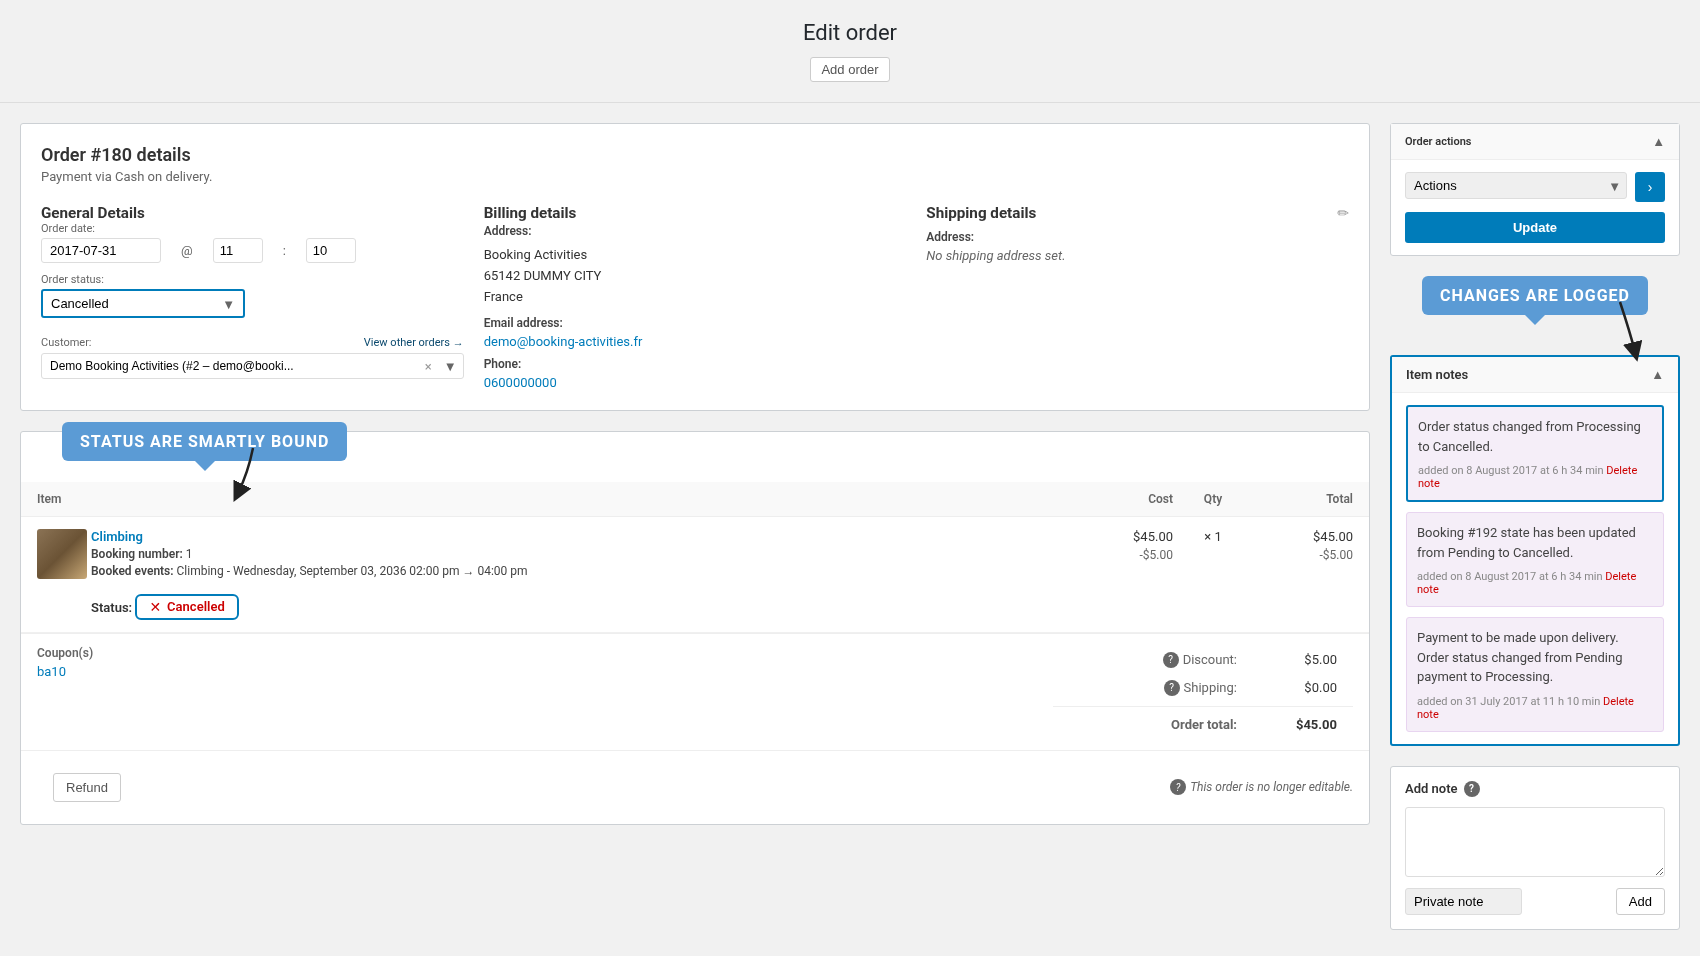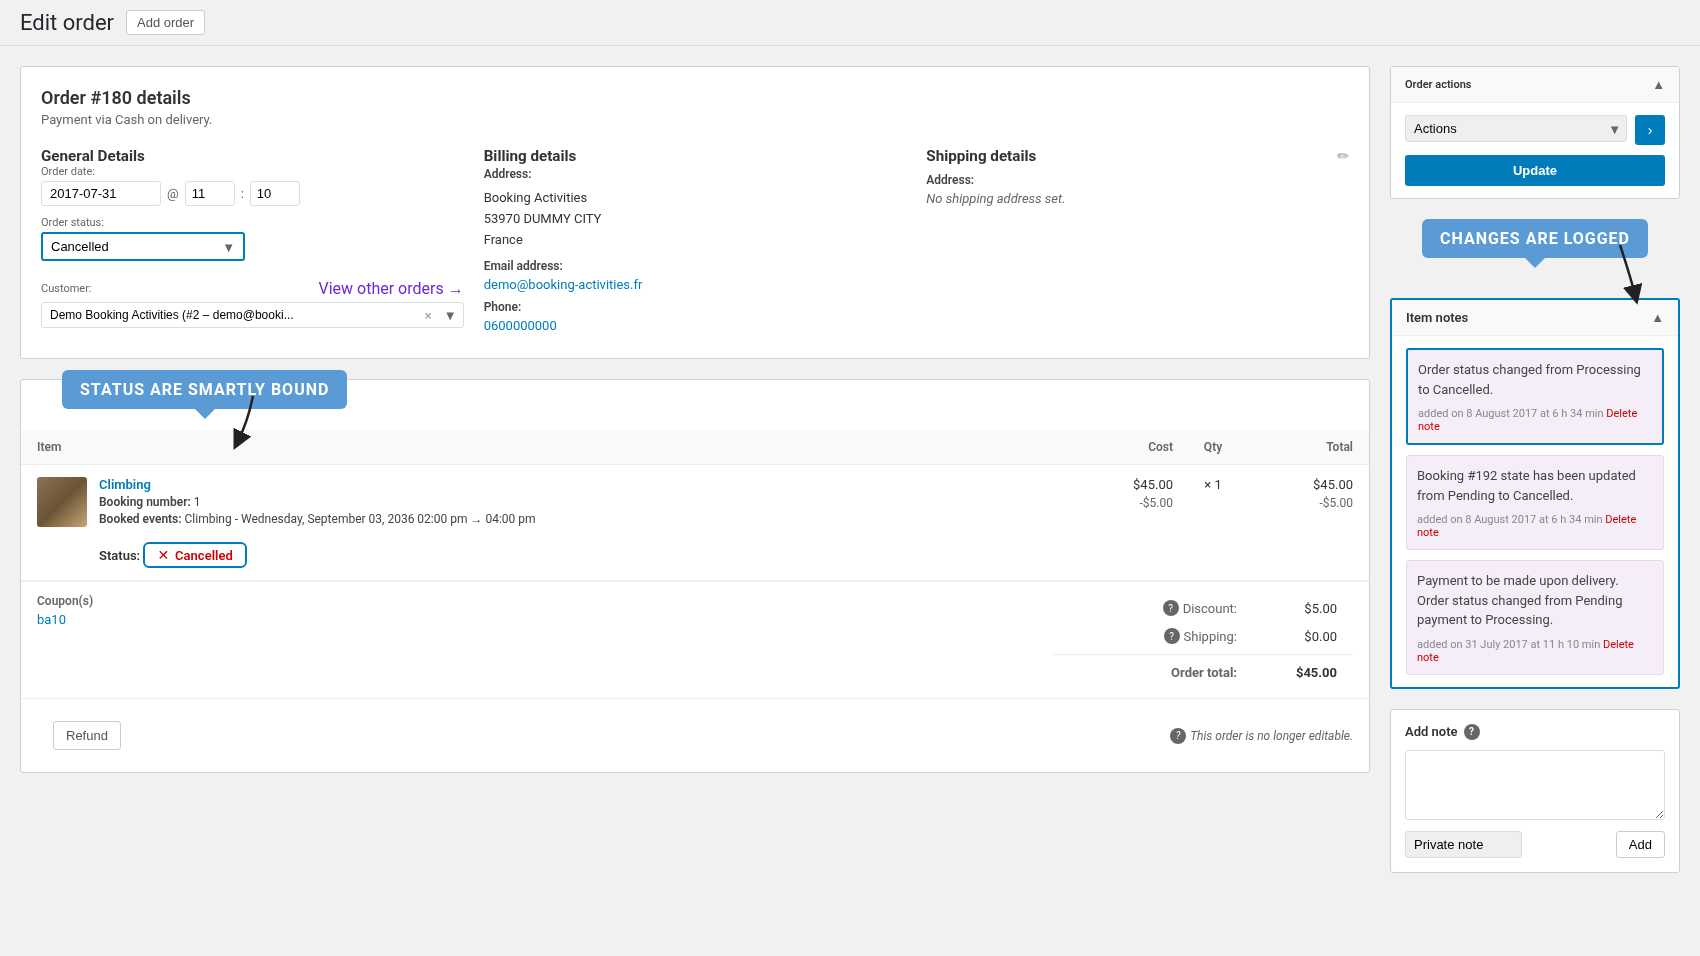--- a/index.html
+++ b/index.html
@@ -1,64 +1,64 @@
 <!DOCTYPE html>
 <html><head>
   <meta charset="utf-8">
   <style>
     * { box-sizing: border-box; margin: 0; padding: 0; }
     body { font-family: -apple-system, BlinkMacSystemFont, "Segoe UI", Roboto, sans-serif; font-size: 13px; background: #f1f1f1; color: #333; }
     
-    .admin-header { padding: 10px 20px; background: #f1f1f1; display: flex; align-items: center; gap: 12px; border-bottom: 1px solid #ddd; }
+    .admin-header { padding: 20px 20px; background: #f1f1f1; display: flex; align-items: center; gap: 12px; border-bottom: 1px solid #ddd; flex-direction: column; }
     .page-title { font-size: 22px; font-weight: 400; color: #23282d; }
     .add-order-btn { padding: 4px 10px; border: 1px solid #ccc; background: #fff; border-radius: 3px; cursor: pointer; font-size: 13px; color: #555; }
     
     .main-content { display: flex; gap: 0; padding: 20px; }
     .left-panel { flex: 1; margin-right: 20px; }
     .right-panel { width: 290px; flex-shrink: 0; }
     
     .order-details-box { background: #fff; border: 1px solid #ccd0d4; margin-bottom: 20px; border-radius: 3px; padding: 20px; }
     .order-number { font-size: 18px; font-weight: 600; margin-bottom: 4px; }
     .payment-method { color: #666; font-size: 13px; margin-bottom: 20px; }
     
     .details-grid { display: grid; grid-template-columns: 1fr 1fr 1fr; gap: 20px; }
     
     .field-group { margin-bottom: 10px; }
     .field-label { font-size: 11px; color: #666; margin-bottom: 3px; }
-    .field-row { display: flex; align-items: center; gap: 6px; }
+    .field-row { display: flex; align-items: center; gap: 20px; }
     .field-input { border: 1px solid #ddd; padding: 4px 8px; font-size: 13px; border-radius: 3px; width: 120px; }
     .field-input-sm { border: 1px solid #ddd; padding: 4px 6px; font-size: 13px; border-radius: 3px; width: 50px; }
     .at-sign { color: #666; }
     .colon-sign { color: #666; }
     
     .status-select-wrapper { position: relative; border: 2px solid #007cba; border-radius: 3px; display: inline-block; margin-bottom: 8px; }
     .status-select { border: none; padding: 5px 30px 5px 8px; font-size: 13px; appearance: none; background: transparent; cursor: pointer; width: 200px; }
     .select-arrow { position: absolute; right: 8px; top: 50%; transform: translateY(-50%); color: #666; pointer-events: none; }
     
     .customer-row { display: flex; align-items: center; justify-content: space-between; margin-bottom: 4px; }
     .customer-label { font-size: 11px; color: #666; }
-    .view-orders-link { color: #6d28d9; text-decoration: none; font-size: 16px; margin-left: 12px; }
+    .view-orders-link { color: #0c4a6e; text-decoration: none; font-size: 11px; margin-left: 12px; }
     .customer-select-wrapper { position: relative; display: flex; align-items: center; border: 1px solid #ddd; border-radius: 3px; }
     .customer-select { border: none; padding: 5px 8px; font-size: 12px; flex: 1; appearance: none; background: transparent; }
     .customer-x { color: #999; cursor: pointer; padding: 0 6px; }
     .customer-arrow { color: #666; padding: 0 6px; }
     
     .billing-address { font-size: 13px; line-height: 1.6; }
     .billing-label { font-weight: 600; margin-bottom: 4px; font-size: 12px; color: #444; }
     .billing-value { color: #333; }
     .email-link { color: #007cba; text-decoration: none; }
     .phone-link { color: #007cba; text-decoration: none; }
     .shipping-address { color: #666; font-style: italic; font-size: 13px; }
     .edit-icon { color: #999; cursor: pointer; font-size: 14px; }
     
     
     .items-section { background: #fff; border: 1px solid #ccd0d4; border-radius: 3px; margin-bottom: 20px; }
     .items-header { display: grid; grid-template-columns: 1fr 100px 80px 100px; padding: 10px 16px; background: #f9f9f9; border-bottom: 1px solid #eee; font-weight: 600; font-size: 12px; color: #666; }
     .item-row { display: grid; grid-template-columns: 1fr 100px 80px 100px; padding: 12px 16px; border-bottom: 1px solid #f0f0f0; align-items: start; }
-    .item-details { display: flex; gap: 12px; align-items: flex-start; }
+    .item-details { display: flex; gap: 4px; align-items: flex-start; }
     .item-thumb { width: 50px; height: 50px; background: #8b7355; border-radius: 3px; overflow: hidden; }
     .item-info { flex: 1; }
     .item-name { color: #007cba; text-decoration: none; font-weight: 600; font-size: 13px; }
     .item-meta { font-size: 12px; color: #444; margin-top: 3px; }
     .item-meta strong { font-weight: 600; }
     .item-status { display: flex; align-items: center; gap: 6px; margin-top: 8px; border: 2px solid #007cba; border-radius: 20px; padding: 3px 12px; display: inline-flex; }
     .status-x { color: #cc0000; font-size: 14px; }
     .status-text { color: #cc0000; font-weight: 600; font-size: 13px; }
     .cost-cell { text-align: right; font-size: 13px; }
     .cost-discount { color: #666; font-size: 12px; margin-top: 4px; }
@@ -177,21 +177,21 @@
               <span class="customer-arrow">▼</span>
             </div>
           </div>
         </div>
 
         <div class="detail-col billing-section">
           <h3>Billing details</h3>
           <div class="billing-address">
             <div class="billing-label">Address:</div>
             <div class="billing-value">Booking Activities</div>
-            <div class="billing-value">53970 DUMMY CITY</div>
+            <div class="billing-value">65142 DUMMY CITY</div>
             <div class="billing-value">France</div>
           </div>
           <div style="margin-top:8px;">
             <div class="billing-label">Email address:</div>
             <a href="#" class="email-link">demo@booking-activities.fr</a>
           </div>
           <div style="margin-top:8px;">
             <div class="billing-label">Phone:</div>
             <a href="#" class="phone-link">0600000000</a>
           </div>

